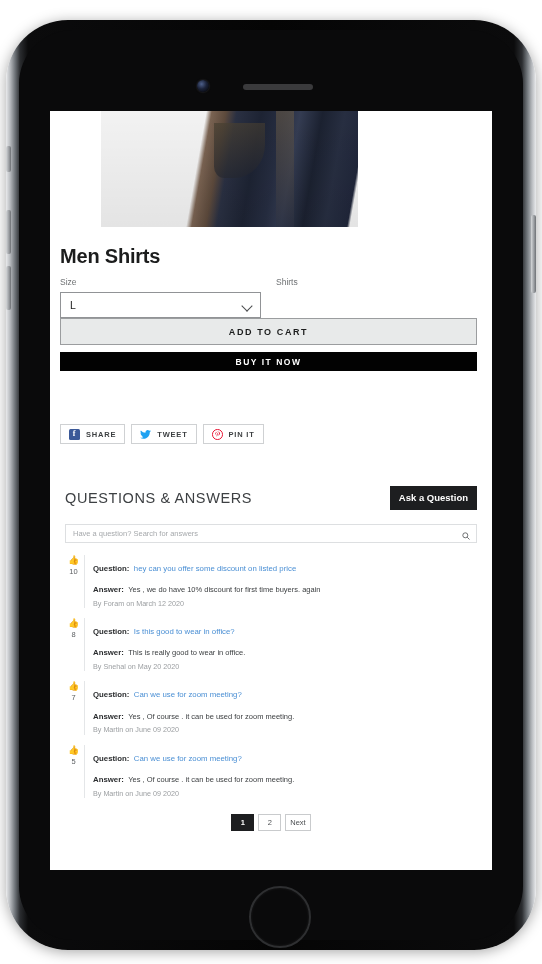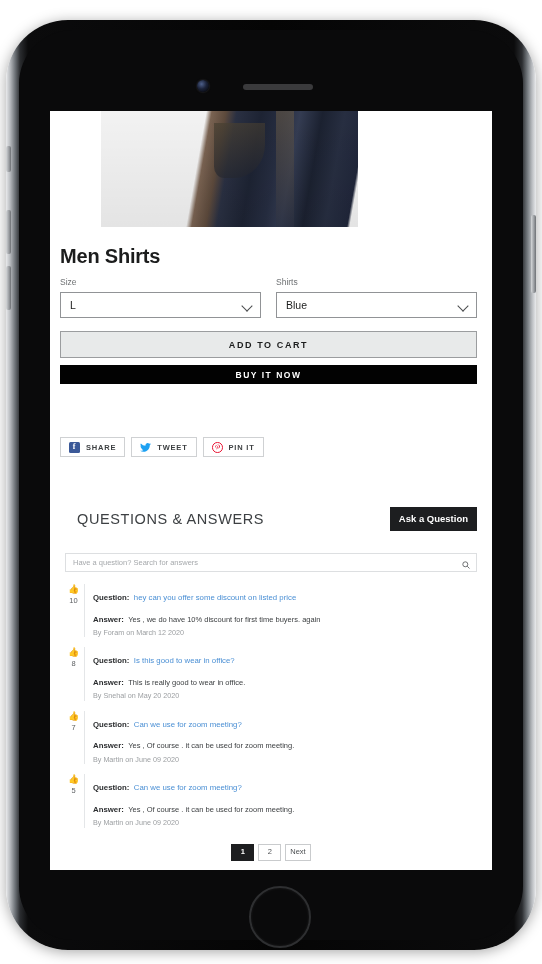--- a/index.html
+++ b/index.html
@@ -162,21 +162,20 @@
     color: #8e9091;
     text-decoration: line-through;
   }
   #price-current { color: #1c1d1d; }
   #price-badge { color: #1c1d1d; }
 
   
   #selector-row {
     display: flex;
     gap: 15px;
-    margin-bottom: 13px;
   }
   .selector-group { flex: 1; }
   .selector-label {
     display: block;
     font-size: 8.5px;
     color: #6e7173;
     margin-bottom: 5px;
   }
   .selector-box {
     position: relative;
@@ -280,21 +279,21 @@
     display: flex;
     align-items: center;
     justify-content: space-between;
     margin-bottom: 12px;
   }
   #qa-heading {
     font-size: 14.5px;
     color: #3d4043;
     letter-spacing: 0.6px;
     font-weight: normal;
-    margin: 12px;
+    margin: 0;
   }
   #ask-question-button {
     background: #1d1e20;
     color: #ffffff;
     border: none;
     font-family: "Liberation Sans", sans-serif;
     font-size: 9.5px;
     font-weight: bold;
     padding: 7px 9px;
     cursor: pointer;
@@ -431,24 +430,20 @@
       <div id="selector-row">
         <div class="selector-group">
           <span class="selector-label">Size</span>
           <div class="selector-box">
             <span class="selector-value">L</span>
             <span class="chevron-down"></span>
           </div>
         </div>
         <div class="selector-group">
           <span class="selector-label">Shirts</span>
-          <div class="selector-box">
-            <span class="selector-value">Blue</span>
-            <span class="chevron-down"></span>
-          </div>
         </div>
       </div>
 
       <button id="add-to-cart-button">ADD TO CART</button>
       <button id="buy-it-now-button">BUY IT NOW</button>
 
       <div id="share-row">
         <div class="share-button">
           <span class="share-icon fb-icon">f</span>
           <span>SHARE</span>

